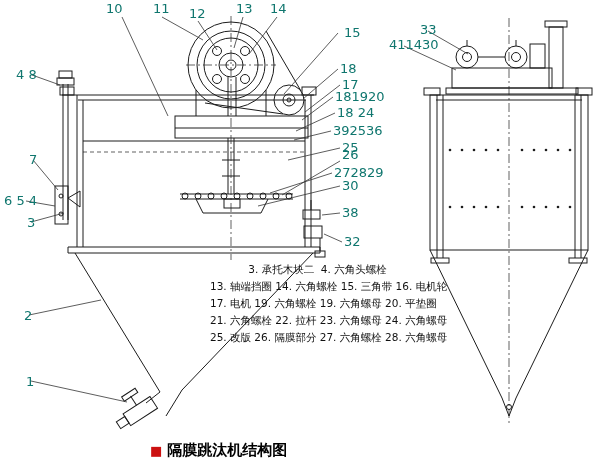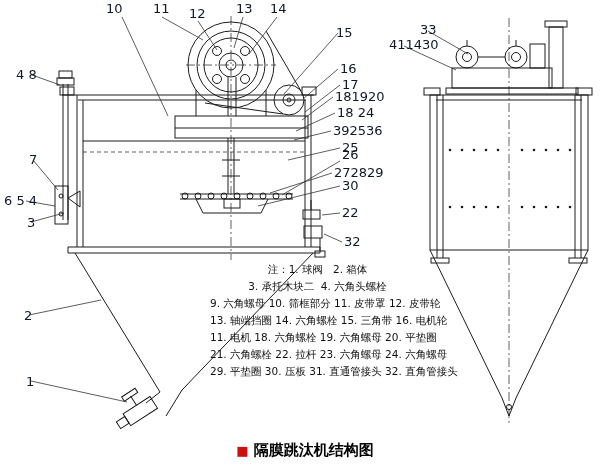--- a/index.html
+++ b/index.html
@@ -4,31 +4,31 @@
 <style>
   * { margin:0; padding:0; box-sizing:border-box; }
   html,body { width:610px; height:465px; }
   body {
     position:relative; overflow:hidden; background:#ffffff;
     font-family:"DejaVu Sans","Liberation Sans",sans-serif; color:#111;
   }
   .stage { position:absolute; inset:0; background:#fff; }
   svg.art { position:absolute; left:0; top:0; }
   .callout {
-    position:absolute; font-size:13px; line-height:13px; color:#0f172a;
+    position:absolute; font-size:13px; line-height:13px; color:#0f766e;
     white-space:nowrap; letter-spacing:0;
   }
   .notes {
     position:absolute; left:210px; top:261px; width:215px;
     text-align:center; font-size:10.5px; line-height:17px; color:#111;
   }
   .note-line { white-space:pre; }
   .title-bar {
     position:absolute; left:150px; top:441px; width:310px;
-    text-align:center; font-size:15px; font-weight:bold; color:#000;
+    font-size:15px; font-weight:bold; color:#000;
   }
   .bullet { color:#cc1111; font-size:13px; margin-right:5px; }
 </style>
 </head>
 <body>
 
 <div class="stage">
 
   <svg class="art" width="610" height="465" viewBox="0 0 610 465" xmlns="http://www.w3.org/2000/svg">
 
@@ -212,48 +212,46 @@
       <line x1="428" y1="31" x2="468" y2="54"></line>
       <line x1="404" y1="46" x2="456" y2="70"></line>
     </g>
   </svg>
 
   <div class="callout" style="left:106px;top:2px">10</div>
   <div class="callout" style="left:153px;top:2px">11</div>
   <div class="callout" style="left:189px;top:7px">12</div>
   <div class="callout" style="left:236px;top:2px">13</div>
   <div class="callout" style="left:270px;top:2px">14</div>
-  <div class="callout" style="left:336px;top:26px">15</div>
-  <div class="callout" style="left:340px;top:62px">16</div>
+  <div class="callout" style="left:344px;top:26px">15</div>
+  <div class="callout" style="left:340px;top:62px">18</div>
   <div class="callout" style="left:342px;top:78px">17</div>
   <div class="callout" style="left:335px;top:90px">181920</div>
   <div class="callout" style="left:337px;top:106px">18 24</div>
   <div class="callout" style="left:333px;top:124px">392536</div>
   <div class="callout" style="left:342px;top:141px">25</div>
   <div class="callout" style="left:342px;top:148px">26</div>
   <div class="callout" style="left:334px;top:166px">272829</div>
   <div class="callout" style="left:342px;top:179px">30</div>
-  <div class="callout" style="left:342px;top:206px">22</div>
+  <div class="callout" style="left:342px;top:206px">38</div>
   <div class="callout" style="left:344px;top:235px">32</div>
   <div class="callout" style="left:16px;top:68px">4 8</div>
   <div class="callout" style="left:29px;top:153px">7</div>
   <div class="callout" style="left:4px;top:194px">6 5 4</div>
   <div class="callout" style="left:27px;top:216px">3</div>
   <div class="callout" style="left:24px;top:309px">2</div>
   <div class="callout" style="left:26px;top:375px">1</div>
   <div class="callout" style="left:420px;top:23px">33</div>
   <div class="callout" style="left:389px;top:38px">411430</div>
 
   <div class="notes">
-    <div class="note-line">注：1. 球阀   2. 箱体</div>
     <div class="note-line">3. 承托木块二  4. 六角头螺栓</div>
-    <div class="note-line">9. 六角螺母 10. 筛框部分 11. 皮带罩 12. 皮带轮</div>
     <div class="note-line">13. 轴端挡圈 14. 六角螺栓 15. 三角带 16. 电机轮</div>
-    <div class="note-line">11. 电机 18. 六角螺栓 19. 六角螺母 20. 平垫圈</div>
+    <div class="note-line">17. 电机 19. 六角螺栓 19. 六角螺母 20. 平垫圈</div>
     <div class="note-line">21. 六角螺栓 22. 拉杆 23. 六角螺母 24. 六角螺母</div>
-    <div class="note-line">29. 平垫圈 30. 压板 31. 直通管接头 32. 直角管接头</div>
+    <div class="note-line">25. 改版 26. 隔膜部分 27. 六角螺栓 28. 六角螺母</div>
   </div>
 
   <div class="title-bar">
     <span class="bullet">■</span><span>隔膜跳汰机结构图</span>
   </div>
 
 </div>
 
 </body></html>

